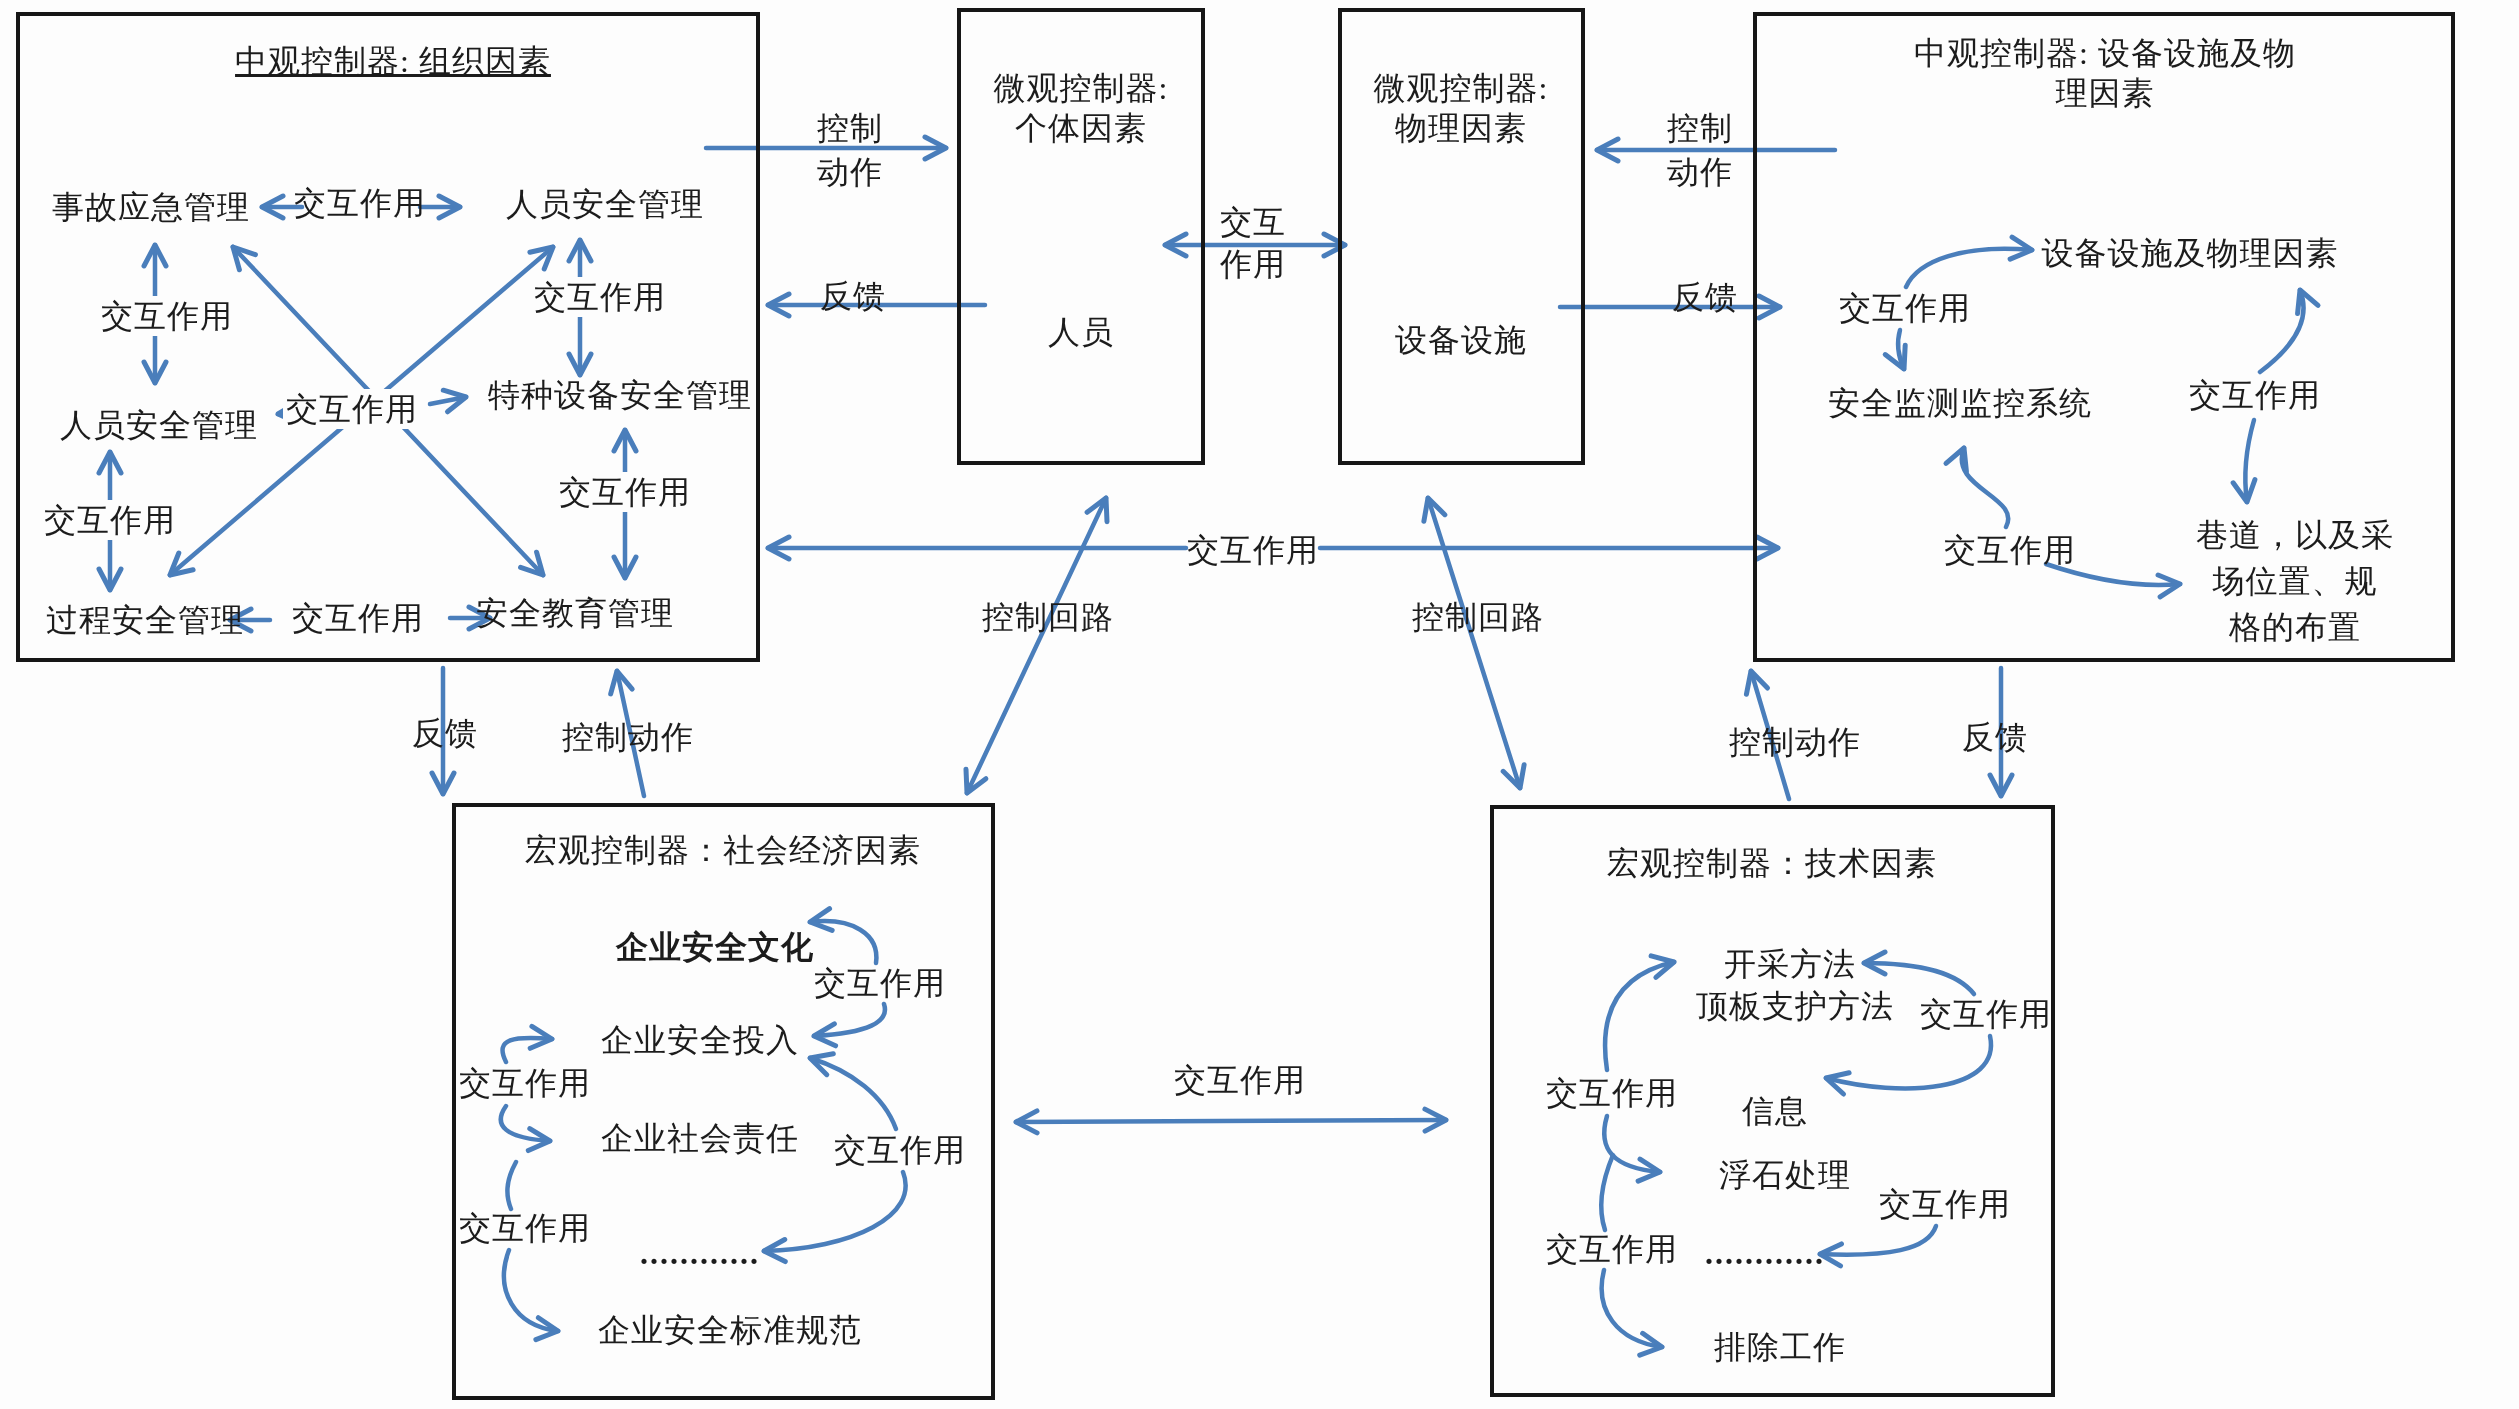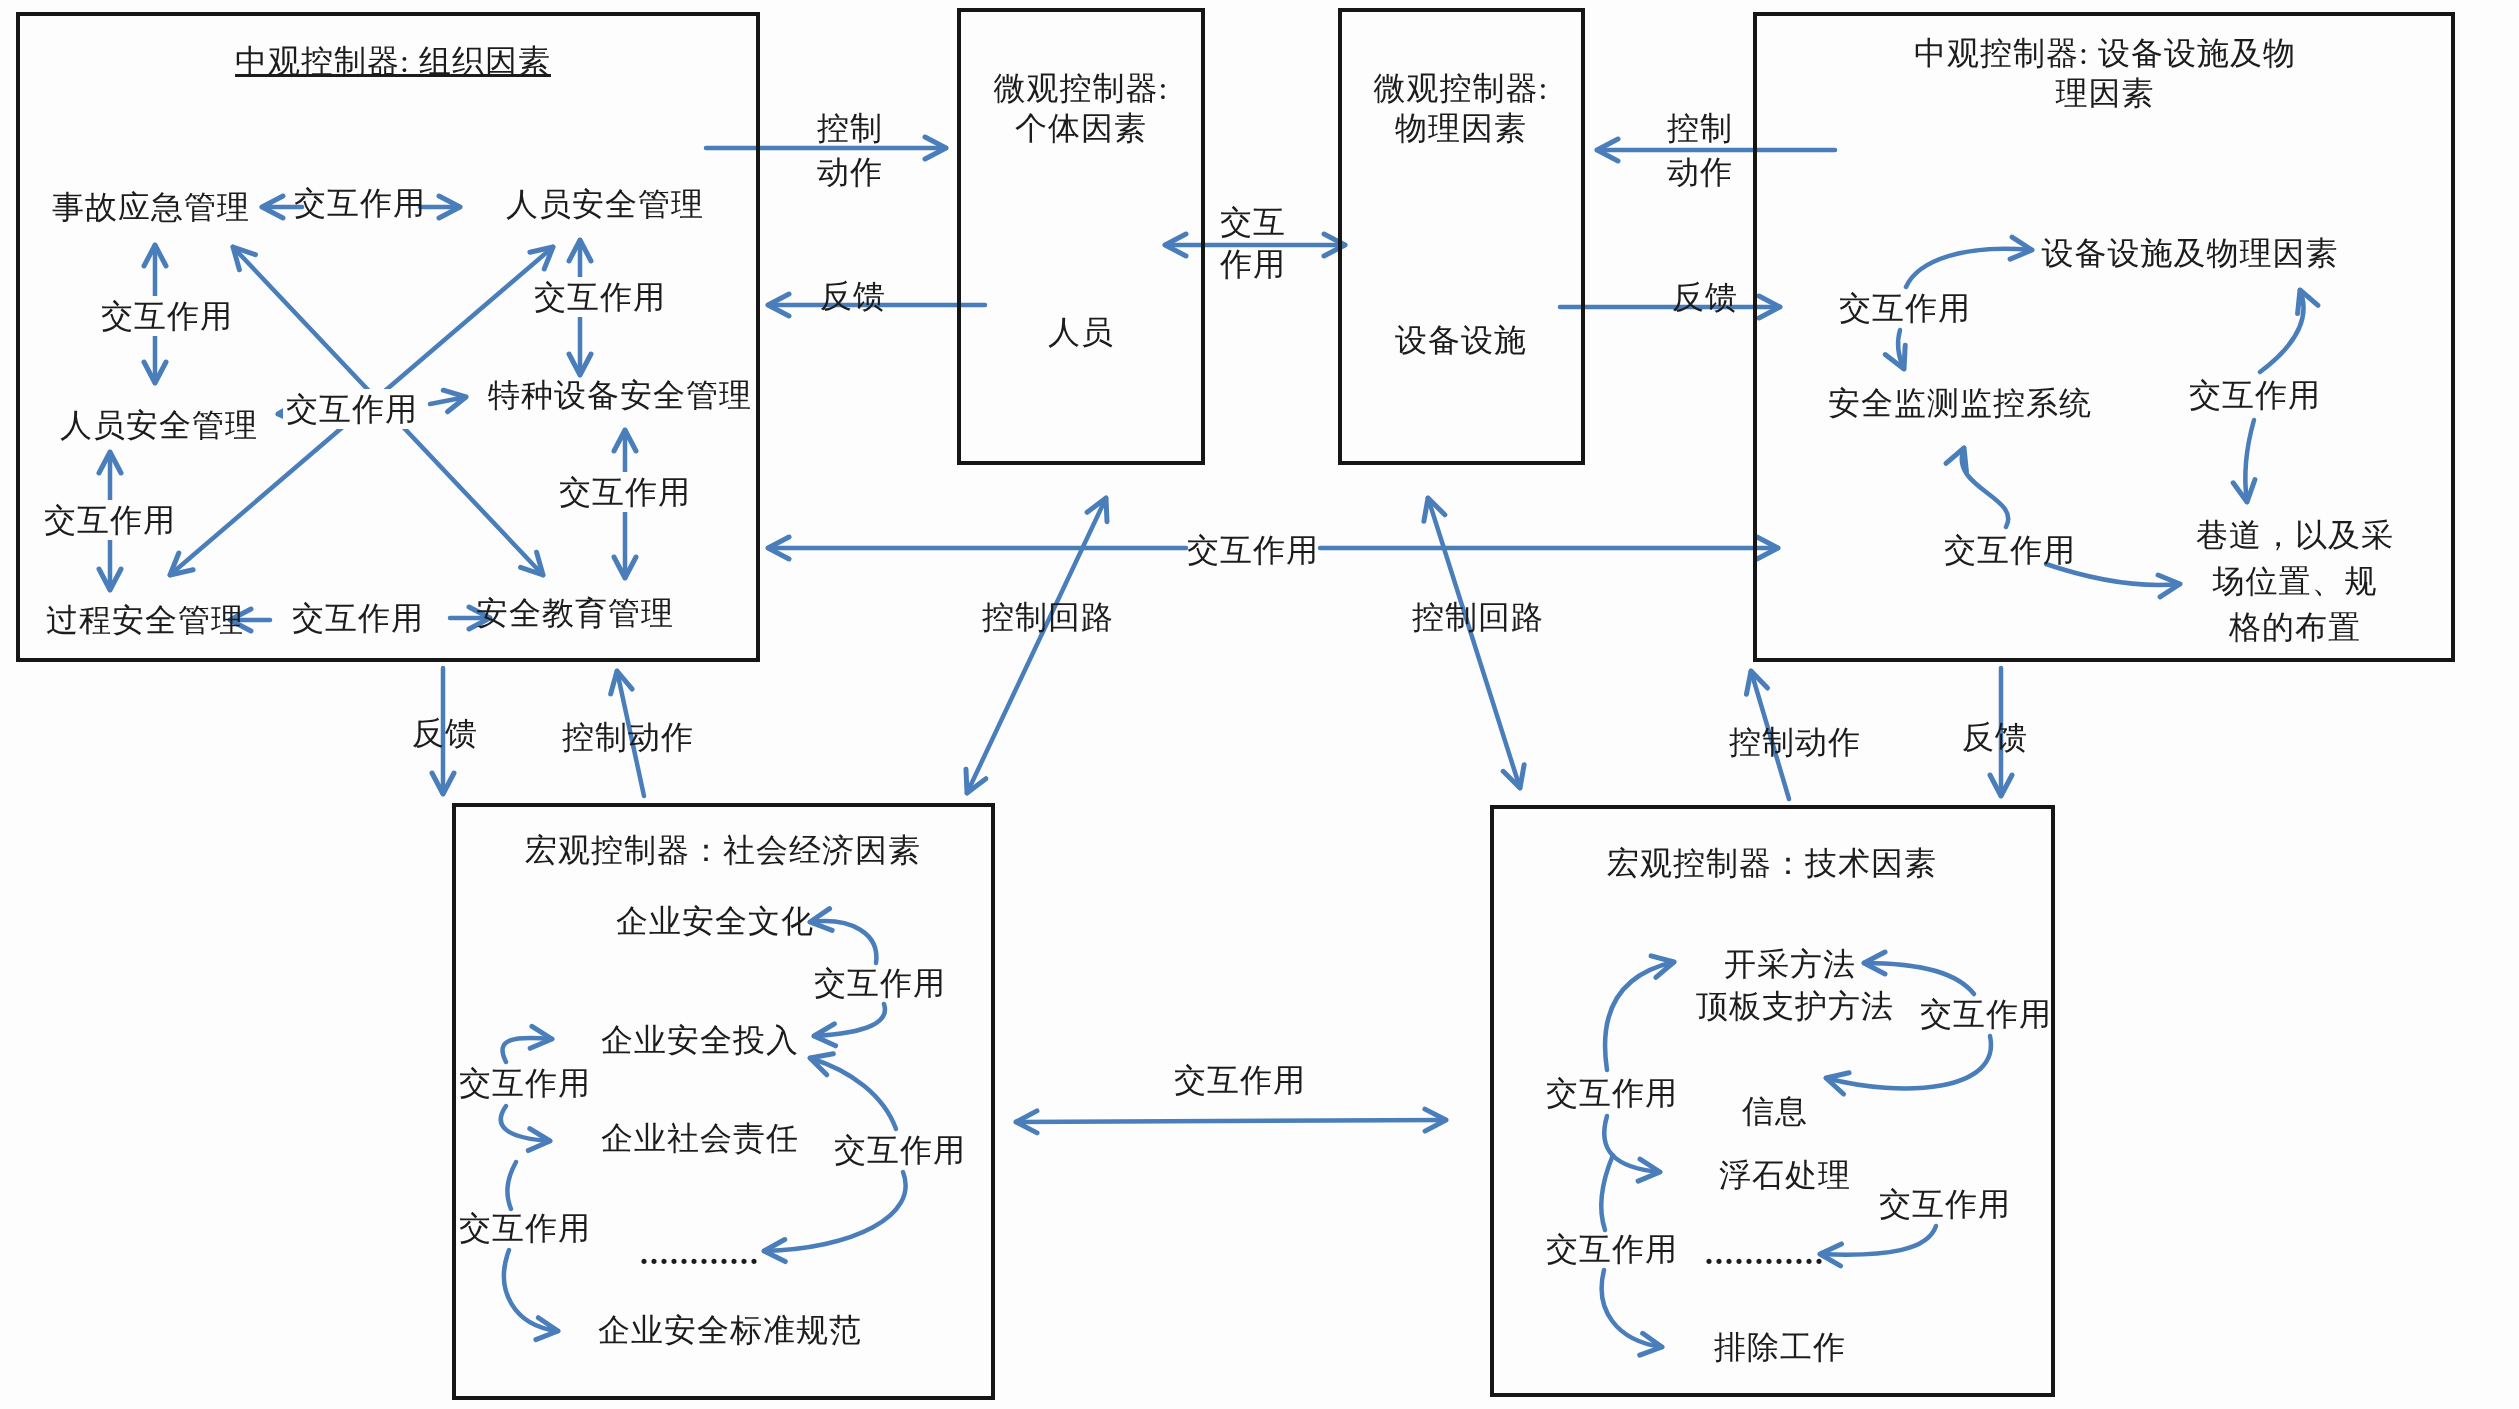--- a/index.html
+++ b/index.html
@@ -154,21 +154,21 @@
 场位置、规
 格的布置</div>
       <div class="lbl" style="left: 1253px; top: 550px;">交互作用</div>
       <div class="lbl" style="left: 1048px; top: 617px;">控制回路</div>
       <div class="lbl" style="left: 1478px; top: 617px;">控制回路</div>
       <div class="lbl" style="left: 445px; top: 733px;">反馈</div>
       <div class="lbl" style="left: 628px; top: 737px;">控制动作</div>
       <div class="lbl" style="left: 1795px; top: 742px;">控制动作</div>
       <div class="lbl" style="left: 1995px; top: 737px;">反馈</div>
       <div class="lbl" style="left: 723px; top: 850px;">宏观控制器：社会经济因素</div>
-      <div class="lbl" style="left: 715px; top: 921px;">企业安全文化</div>
+      <div class="lbl" style="left: 715px; top: 947px; font-weight: bold;">企业安全文化</div>
       <div class="lbl" style="left: 880px; top: 983px;">交互作用</div>
       <div class="lbl" style="left: 700px; top: 1040px;">企业安全投入</div>
       <div class="lbl" style="left: 525px; top: 1083px;">交互作用</div>
       <div class="lbl" style="left: 700px; top: 1138px;">企业社会责任</div>
       <div class="lbl" style="left: 900px; top: 1150px;">交互作用</div>
       <div class="lbl" style="left: 525px; top: 1228px;">交互作用</div>
       <div class="lbl dots" style="left: 700px; top: 1253px;">............</div>
       <div class="lbl" style="left: 730px; top: 1330px;">企业安全标准规范</div>
       <div class="lbl" style="left: 1240px; top: 1080px;">交互作用</div>
       <div class="lbl" style="left: 1772px; top: 863px;">宏观控制器：技术因素</div>

